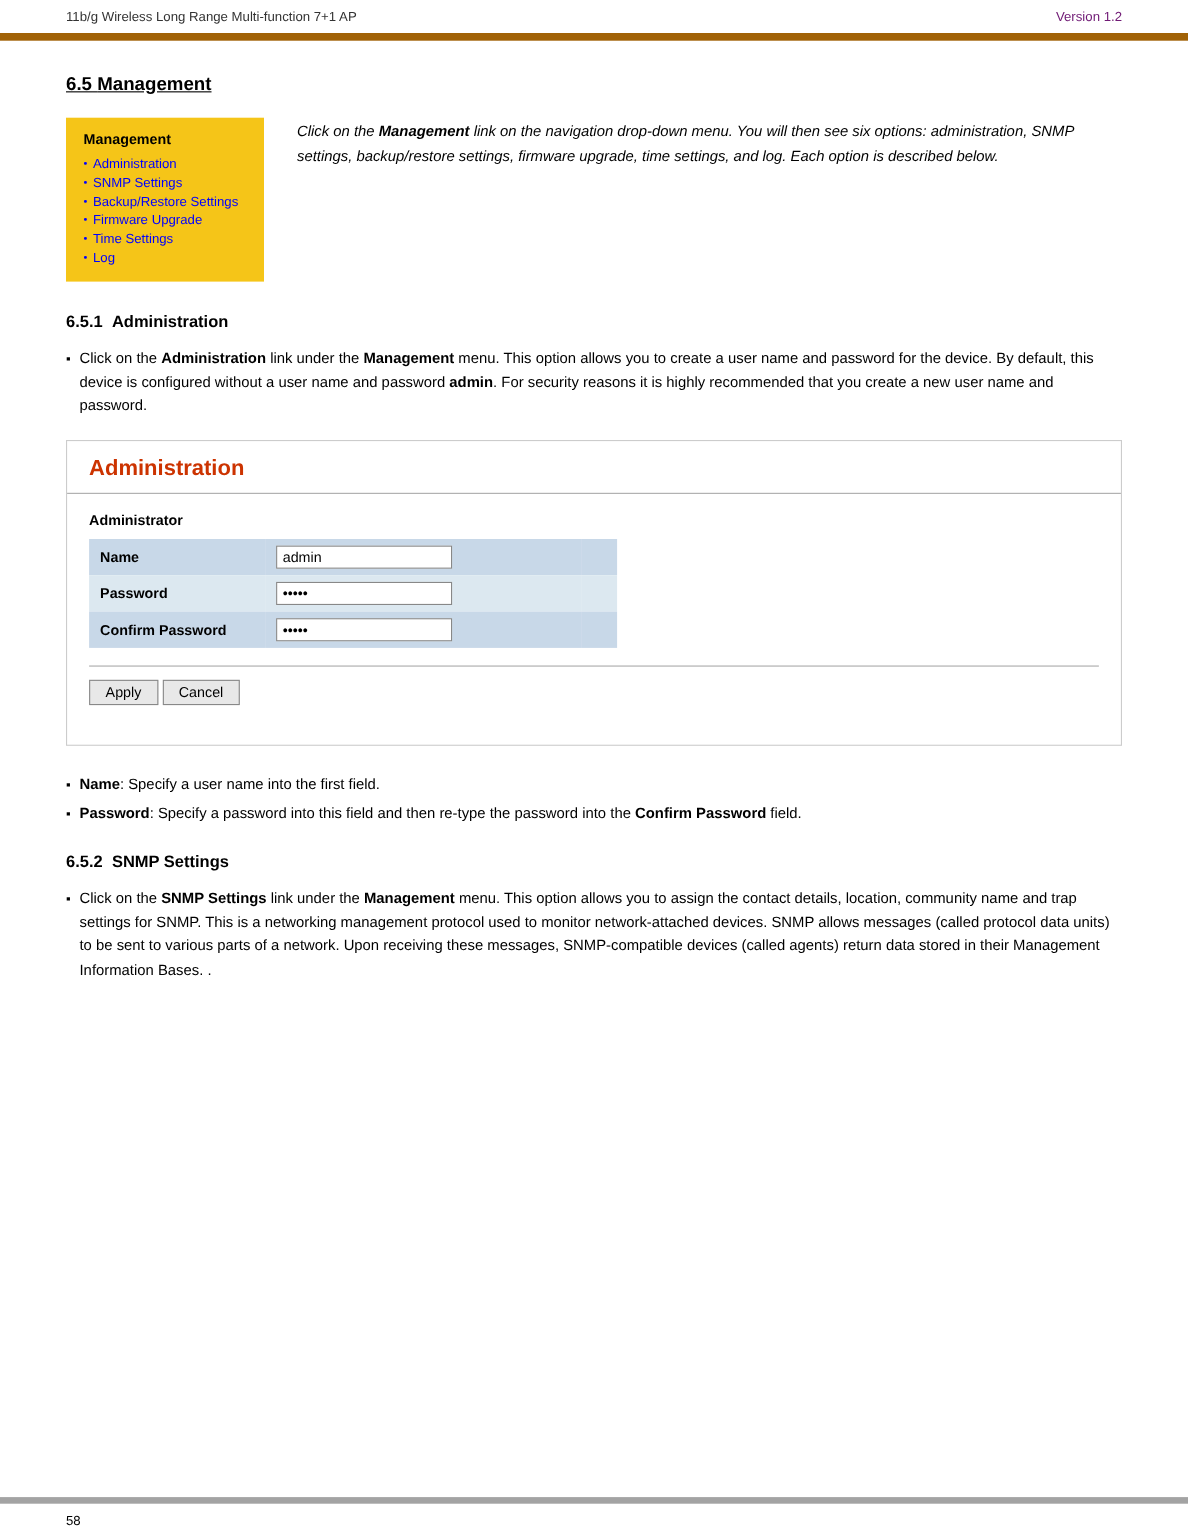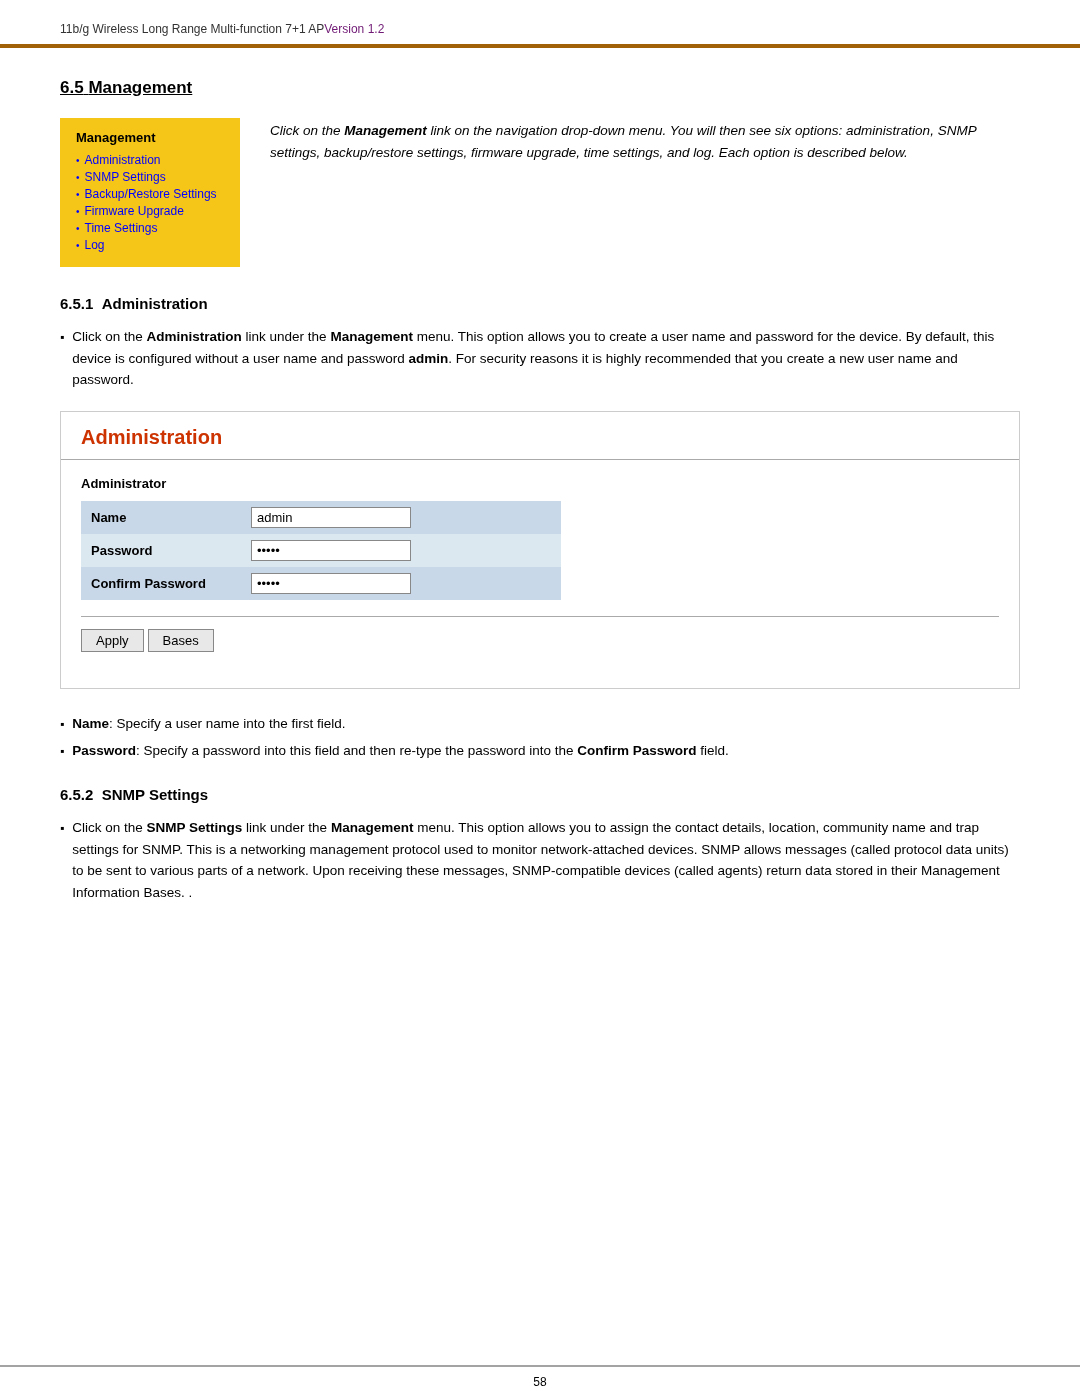--- a/index.html
+++ b/index.html
@@ -8,26 +8,25 @@
       font-size: 14px;
       color: #000;
       background: #fff;
       width: 1080px;
       min-height: 1397px;
       position: relative;
     }
 
     
     .page-header {
-      border-bottom: 4px solid #a16207;
+      border-bottom: 7px solid #a16207;
       padding: 8px 60px;
       display: flex;
-      justify-content: flex-start;
+      justify-content: space-between;
       align-items: center;
-      margin-top: 14px;
     }
     .page-header-left {
       font-size: 12px;
       color: #333;
     }
     .page-header-right {
       font-size: 12px;
       color: #701a75;
     }
 
@@ -210,24 +209,24 @@
       margin-top: 2px;
       flex-shrink: 0;
     }
 
     
     .page-footer {
       position: absolute;
       bottom: 0;
       left: 0;
       right: 0;
-      border-top: 2px solid #a3a3a3;
+      border-top: 6px solid #a3a3a3;
       padding: 8px 60px;
       display: flex;
-      justify-content: center;
+      justify-content: flex-start;
       align-items: center;
     }
     .page-number {
       font-size: 12px;
     }
   </style>
 </head>
 <body>
 
 <div class="page-header">
@@ -300,21 +299,21 @@
             </tr>
             <tr>
               <td>Confirm Password</td>
               <td><input type="password" value="12345" style=""></td>
               <td></td>
             </tr>
           </tbody>
       </table>
       <div class="admin-buttons">
         <button>Apply</button>
-        <button>Bases</button>
+        <button>Cancel</button>
       </div>
     </div>
   </div>
 
   <ul class="notes-list">
     <li>
       <span><strong>Name</strong>: Specify a user name into the first field.</span>
     </li>
     <li>
       <span><strong>Password</strong>: Specify a password into this field and then re-type the password into the <strong>Confirm Password</strong> field.</span>

